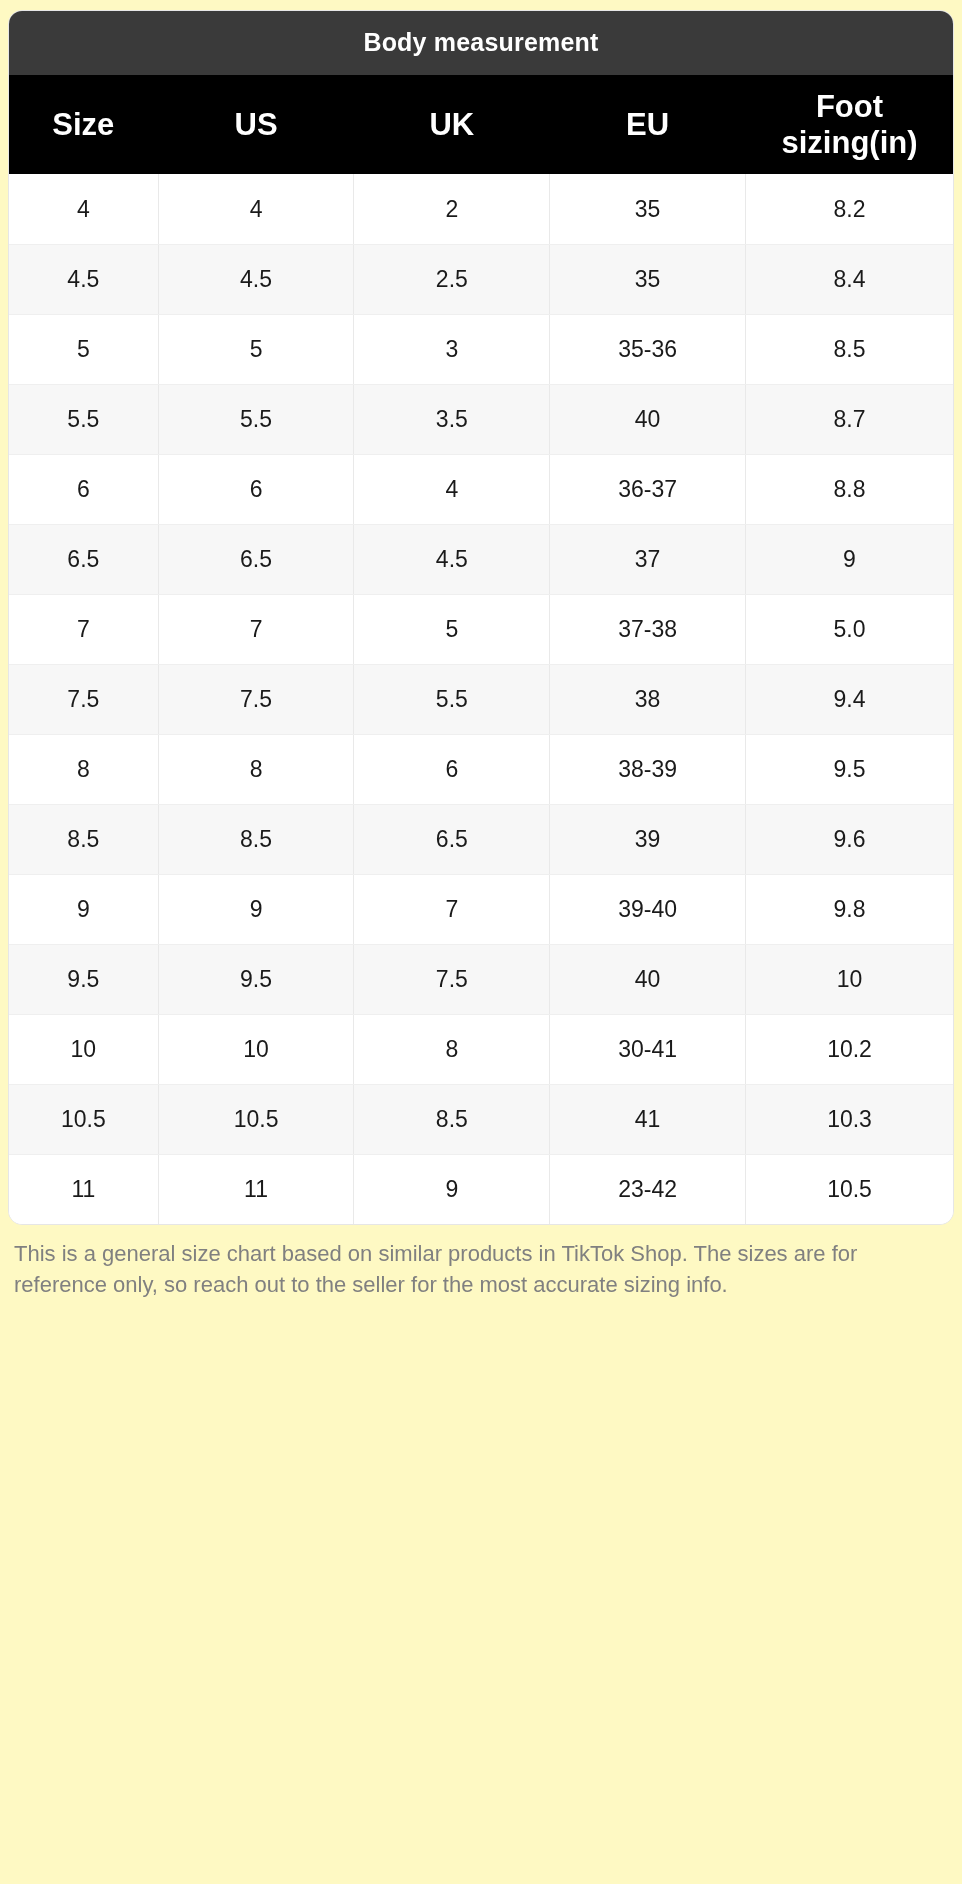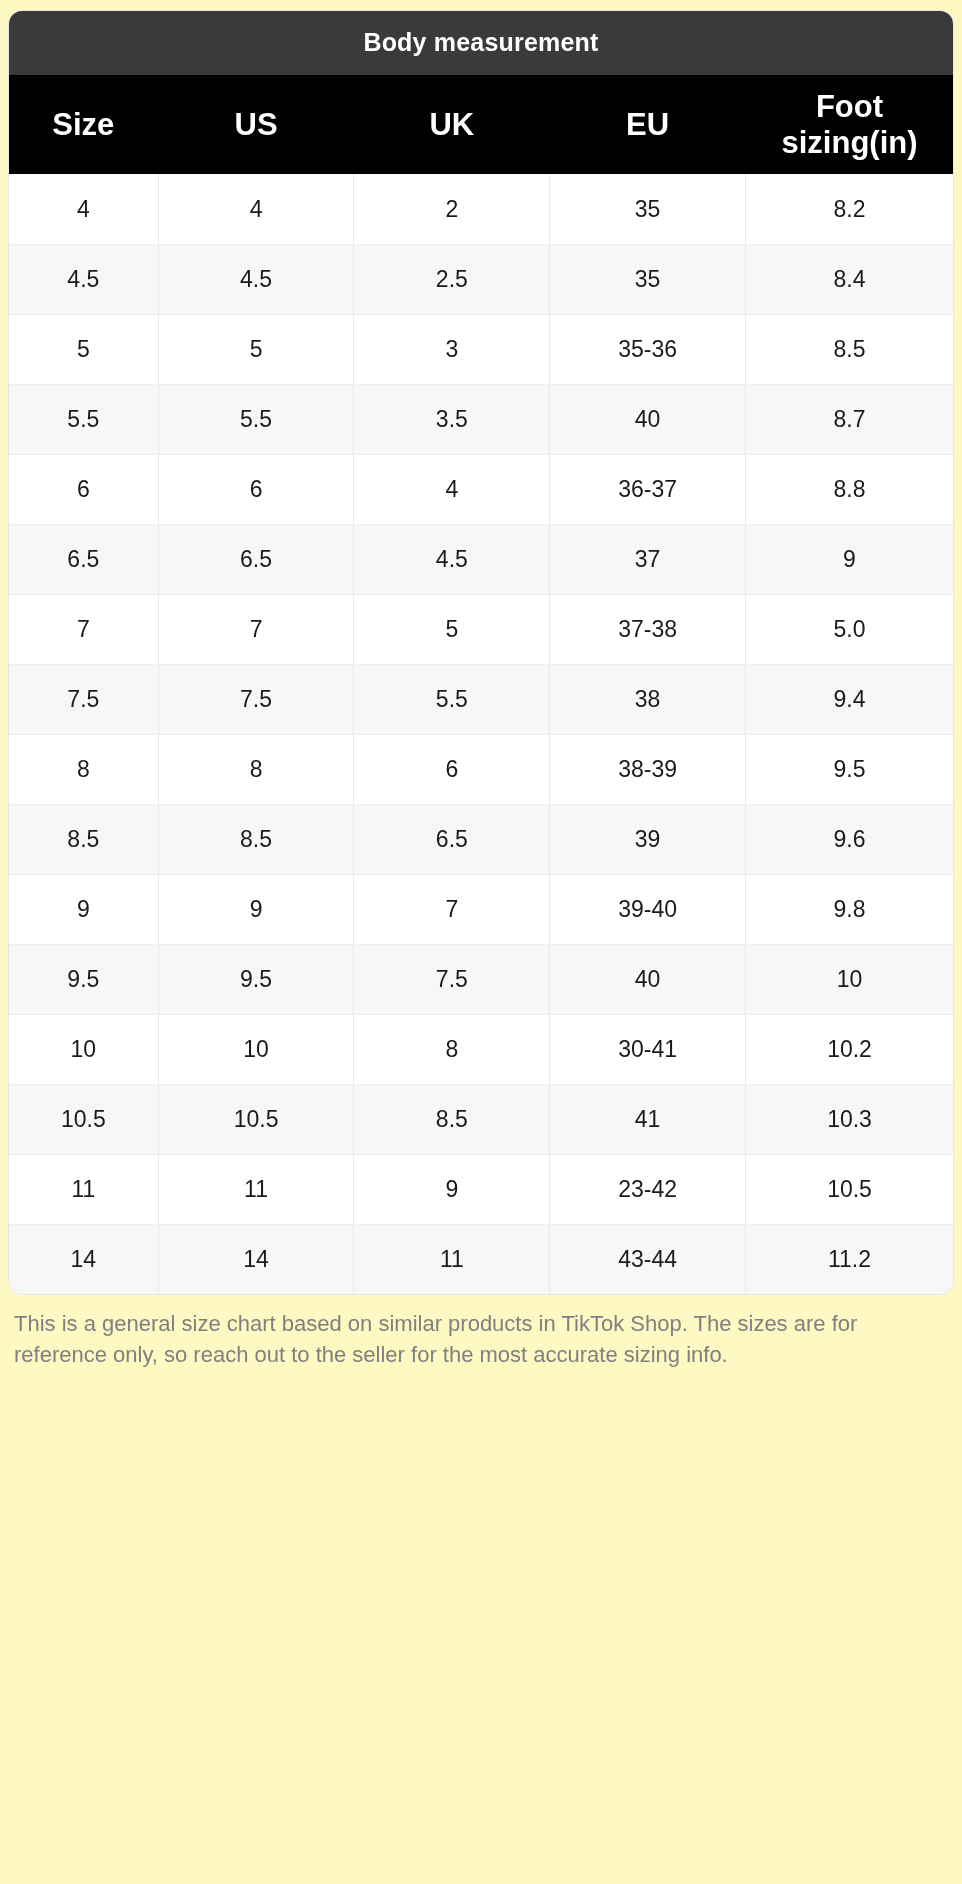--- a/index.html
+++ b/index.html
@@ -205,27 +205,20 @@
           <td>41</td>
           <td>10.3</td>
         </tr>
         <tr>
           <td>11</td>
           <td>11</td>
           <td>9</td>
           <td>23-42</td>
           <td>10.5</td>
         </tr>
-        <tr>
-          <td>14</td>
-          <td>14</td>
-          <td>11</td>
-          <td>43-44</td>
-          <td>11.2</td>
-        </tr>
       </tbody>
     </table>
 
   </div>
 
   <div class="footnote">This is a general size chart based on similar products in TikTok Shop. The sizes are for reference only, so reach out to the seller for the most accurate sizing info.</div>
 
 </div>
 
 </body></html>

